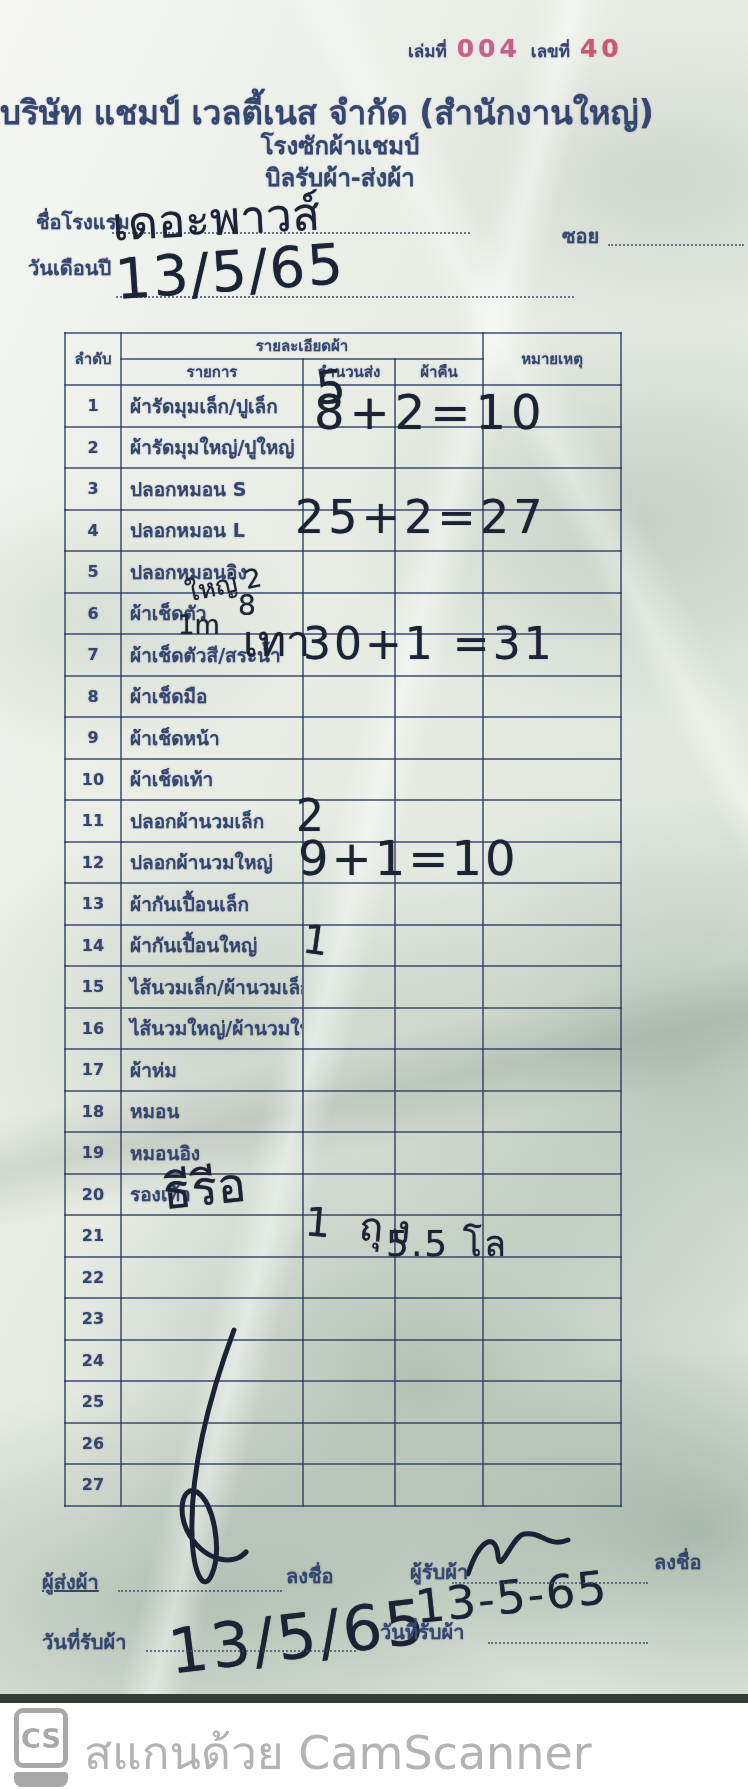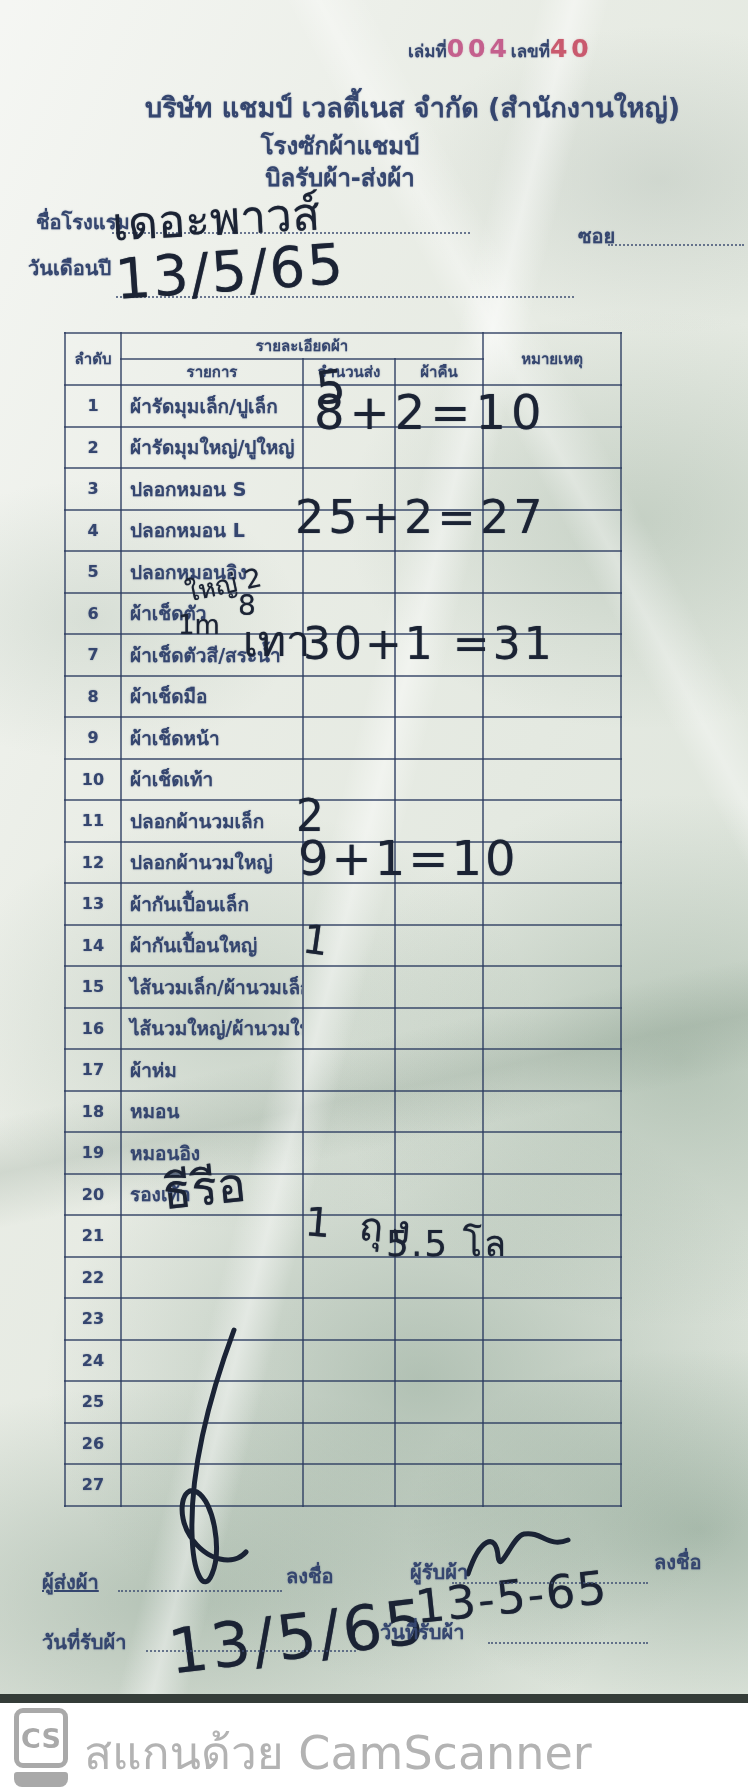--- a/index.html
+++ b/index.html
@@ -27,31 +27,31 @@
       linear-gradient(62deg, transparent 72%, rgba(255,255,255,0.35) 74%, transparent 77%);
   }
 
   .abs{position:absolute;}
 
   
   .print{color:#35466f;text-shadow:0 0 1.5px rgba(53,70,111,0.55);}
   .pink{color:#c4608d;text-shadow:0 0 1.5px rgba(196,96,141,0.5);}
   .pink2{color:#c95a6e;text-shadow:0 0 1.5px rgba(201,90,110,0.5);}
 
-  .bookline{left:408px;top:34px;display:flex;align-items:baseline;gap:0;}
+  .bookline{left:408px;top:34px;display:flex;align-items:baseline;gap:10px;}
   .bookline .lbl{font-size:17px;font-weight:bold;}
   .bookline .num{font-size:25px;font-weight:bold;letter-spacing:4px;}
 
-  .company{left:0;top:86px;width:680px;text-align:right;font-size:27px;font-weight:bold;}
+  .company{left:0;top:86px;width:680px;text-align:left;font-size:33px;font-weight:bold;}
   .laundry{left:0;top:126px;width:680px;text-align:center;font-size:24px;font-weight:bold;}
   .formtitle{left:0;top:158px;width:680px;text-align:center;font-size:24px;font-weight:bold;}
 
   .flabel{font-size:20px;font-weight:bold;}
   .lbl-hotel{left:36px;top:206px;}
-  .lbl-soi{left:562px;top:220px;margin-left:16px;}
+  .lbl-soi{left:562px;top:220px;}
   .lbl-date{left:28px;top:252px;}
 
   .dots{border-bottom:2px dotted rgba(62,78,114,0.75);height:0;}
   .dots-hotel{left:112px;top:232px;width:358px;}
   .dots-soi{left:608px;top:244px;width:136px;}
   .dots-date{left:116px;top:296px;width:458px;}
 
   
   .tblwrap{left:64px;top:332px;}
   table{border-collapse:collapse;table-layout:fixed;width:556px;}

